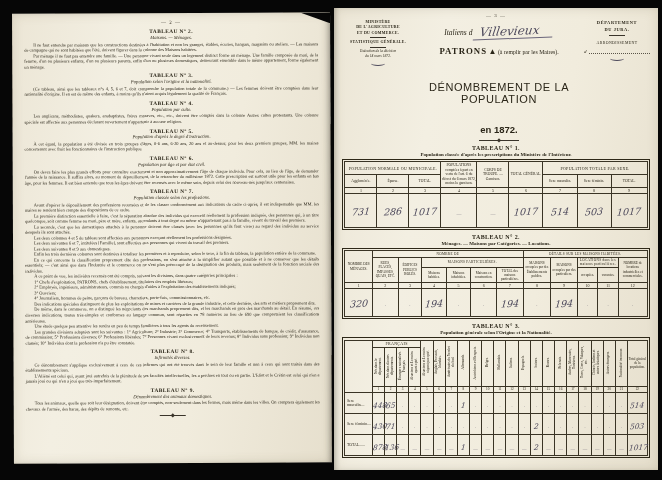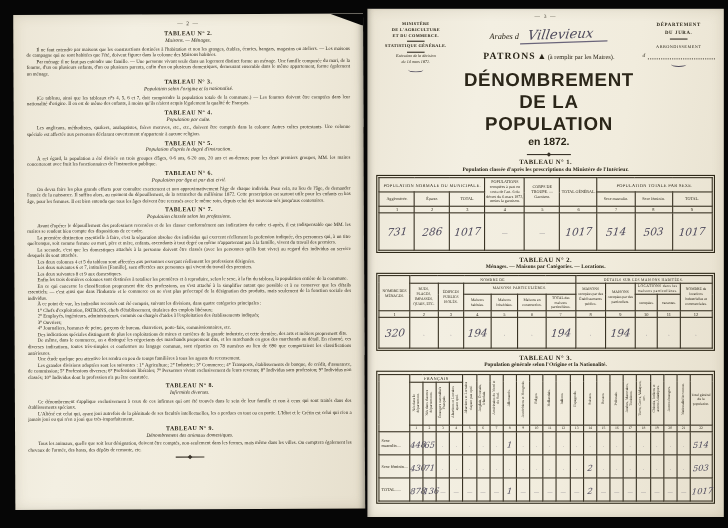--- a/index.html
+++ b/index.html
@@ -29,23 +29,23 @@
   .min-block .i{font-size:3.7px;font-style:italic;line-height:1.3;}
   .mini-rule{width:16px;border-top:.8px solid #3a342a;margin:1.6px auto;}
   .center-block{flex:1;text-align:center;}
   .commune-line{font-size:7.5px;font-style:italic;margin-top:4px;}
   .hand{font-family:"DejaVu Serif",serif;font-style:italic;color:#4e4a5c;}
   .commune-name{display:inline-block;font-size:12px;transform:skewX(-10deg) rotate(-2deg);
                 border-bottom:.8px solid #6a657a;padding:0 14px 0 6px;margin-left:2px;}
   .tableau-line{margin-top:7px;font-size:5.8px;}
   .tableau-line .tw{font-size:8.8px;font-weight:bold;letter-spacing:1px;}
   .tableau-line .tri{font-size:8px;}
-  .big-title{font-size:17px;font-weight:bold;letter-spacing:.6px;margin-top:7px;
+  .big-title{font-size:11px;font-weight:normal;letter-spacing:.6px;margin-top:25px;
              font-family:"Liberation Sans",sans-serif;}
-  .sub-year{font-size:9.5px;font-weight:bold;margin-top:1px;font-family:"Liberation Sans",sans-serif;}
+  .sub-year{font-size:9.5px;font-weight:bold;margin-top:19px;font-family:"Liberation Sans",sans-serif;}
   .dep-block{width:66px;text-align:center;flex:none;}
   .dep-block .b{font-size:4.4px;font-weight:bold;letter-spacing:.6px;line-height:1.5;}
   .dep-block .s{font-size:3.9px;letter-spacing:.4px;margin-top:5px;}
   .dline{display:flex;align-items:flex-end;font-size:5px;font-style:italic;margin-top:3px;}
   .dline .fill{flex:1;border-bottom:.7px dotted #5a5448;margin-left:2px;height:5px;}
   .squig{width:14px;height:4px;border-bottom:1.4px solid #4e4a5c;border-radius:0 0 60% 60%;margin:2px auto 0;}
   
   .tb-title{text-align:center;font-size:6px;font-weight:bold;letter-spacing:.4px;margin:4px 0 1px;}
   .tb-sub{text-align:center;font-size:5px;font-weight:bold;margin:0 0 2px;}
   .tblwrap{border:1px solid #2e2ited8;border:1px solid #2e2818;padding:1.4px;}
@@ -138,21 +138,21 @@
         <div class="mini-rule"></div>
         <div class="b">STATISTIQUE GÉNÉRALE.</div>
         <div class="mini-rule"></div>
         <div class="i">Exécution de la décision</div>
         <div class="i">du 14 mars 1872.</div>
         <div class="squig"></div>
       </div>
 
       <div class="center-block">
         <div class="commune-line">
-          <span>Arabes d</span><span class="hand commune-name">Villevieux</span>
+          <span>Italiens d</span><span class="hand commune-name">Villevieux</span>
         </div>
         <div class="tableau-line">
           <span class="tw">PATRONS</span>
           <span class="tri">▲</span>
           <span>(à remplir par les Maires).</span>
         </div>
         <div class="big-title">DÉNOMBREMENT DE LA POPULATION</div>
         <div class="sub-year">en 1872.</div>
         <div class="orn-end" style="margin-top:5px;width:40px;">
             <i></i>

